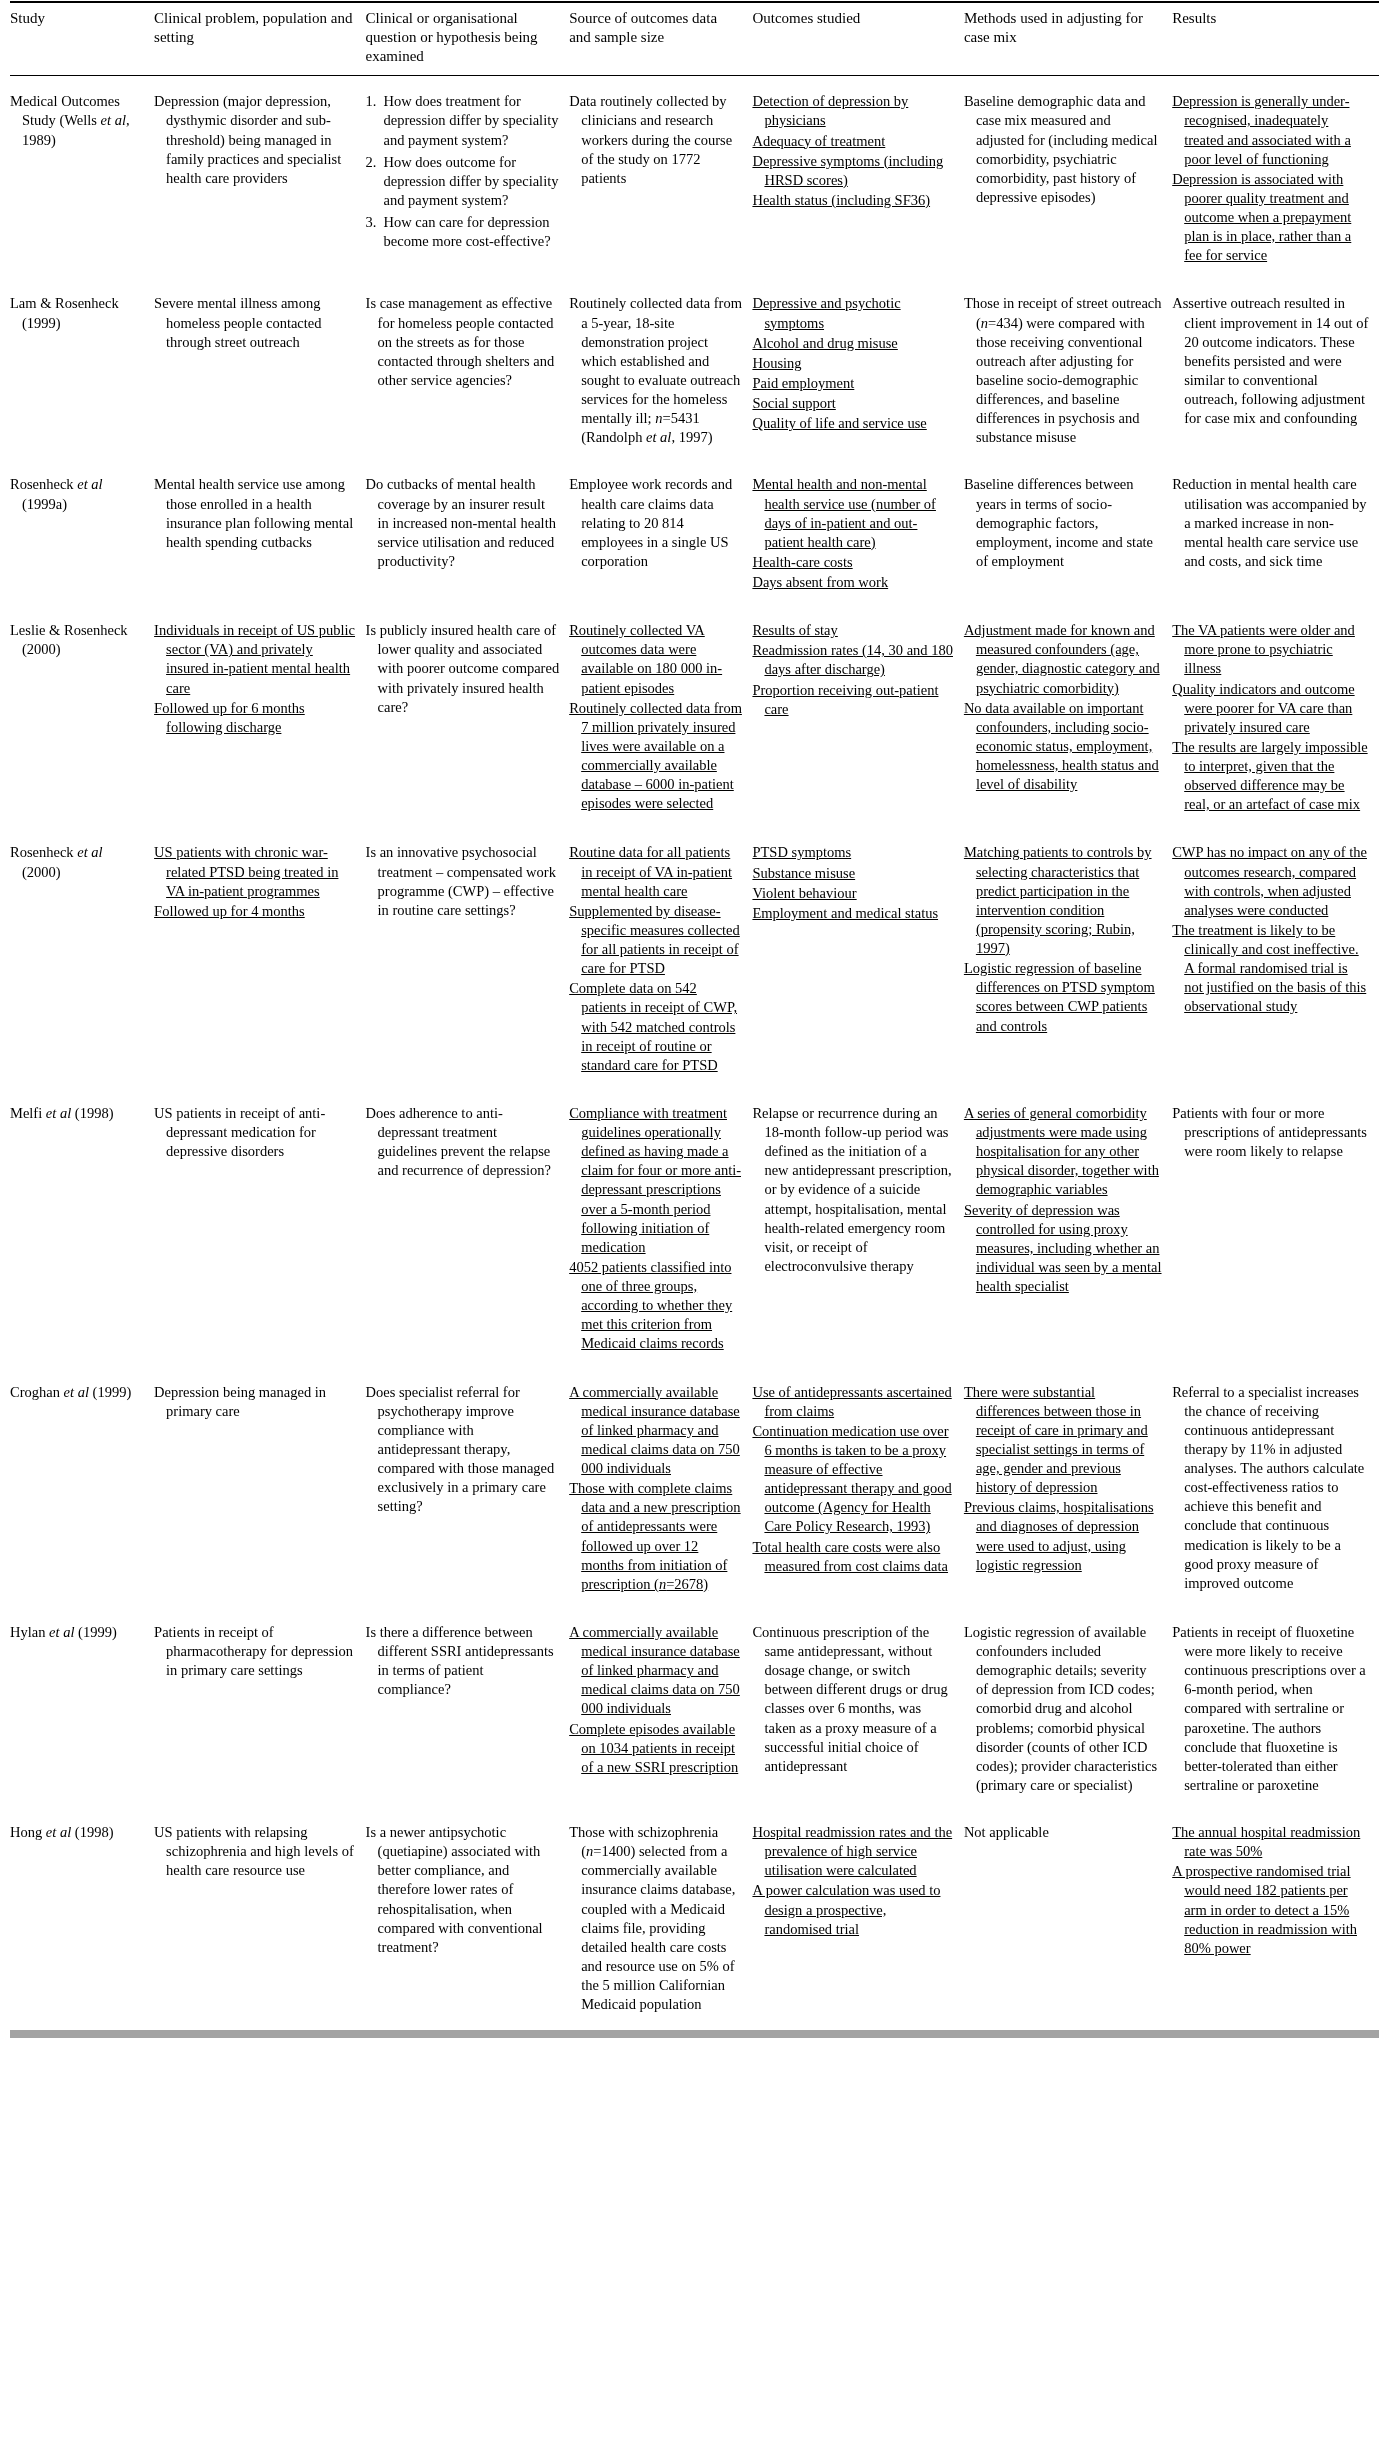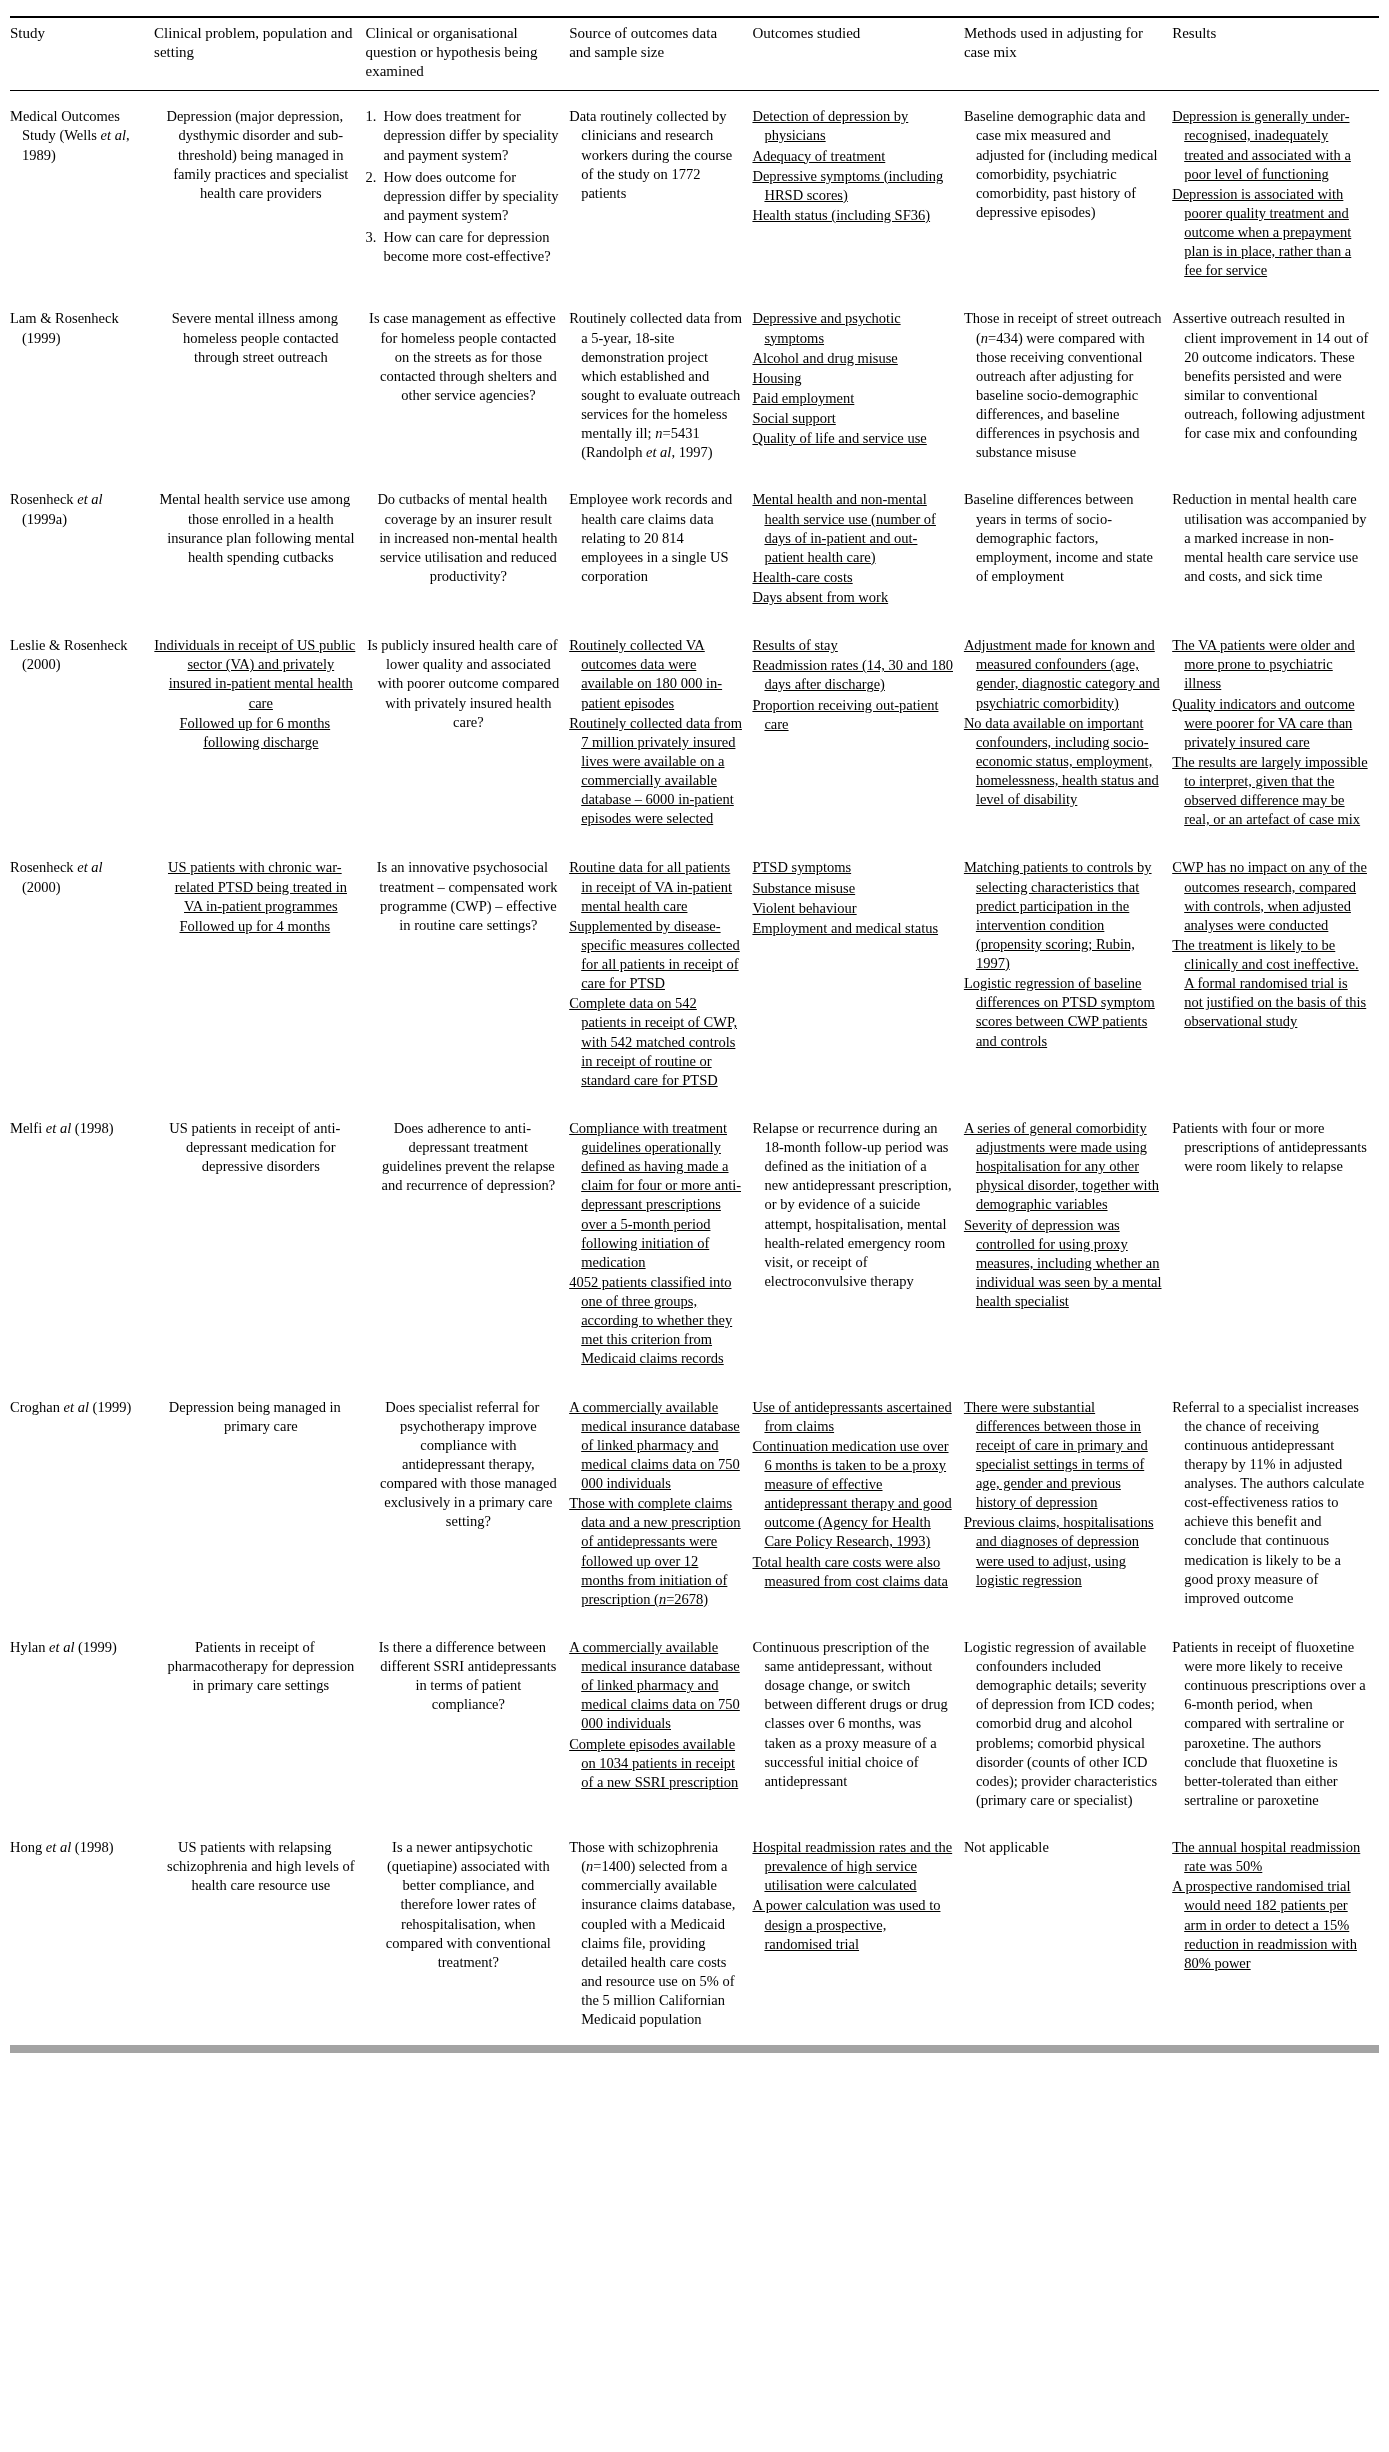--- a/index.html
+++ b/index.html
@@ -8,21 +8,21 @@
     background: #ffffff;
   }
   body {
     width: 1389px;
     font-family: "Liberation Serif", serif;
     color: #000000;
   }
   .page {
     width: 1389px;
     box-sizing: border-box;
-    padding: 16px 10px 18px 10px;
+    padding: 1px 10px 18px 10px;
   }
   table.study-table {
     width: 100%;
     border-collapse: collapse;
     table-layout: fixed;
   }
   table.study-table thead th {
     text-align: left;
     vertical-align: top;
     font-weight: normal;
@@ -63,21 +63,21 @@
   }
   .num-list li .num {
     position: absolute;
     left: 0;
     top: 0;
   }
   em { font-style: italic; margin-top: 28px; }
   .hang { padding-left: 12px; text-indent: -12px; }
 
   
-  .inset { padding-left: 10px; text-align: center; }
+  .inset { padding-left: 10px; }
 </style>
 </head>
 <body>
 
 <div class="page">
   <table class="study-table">
     <colgroup>
       <col class="c0">
         <col class="c1">
         <col class="c2">

